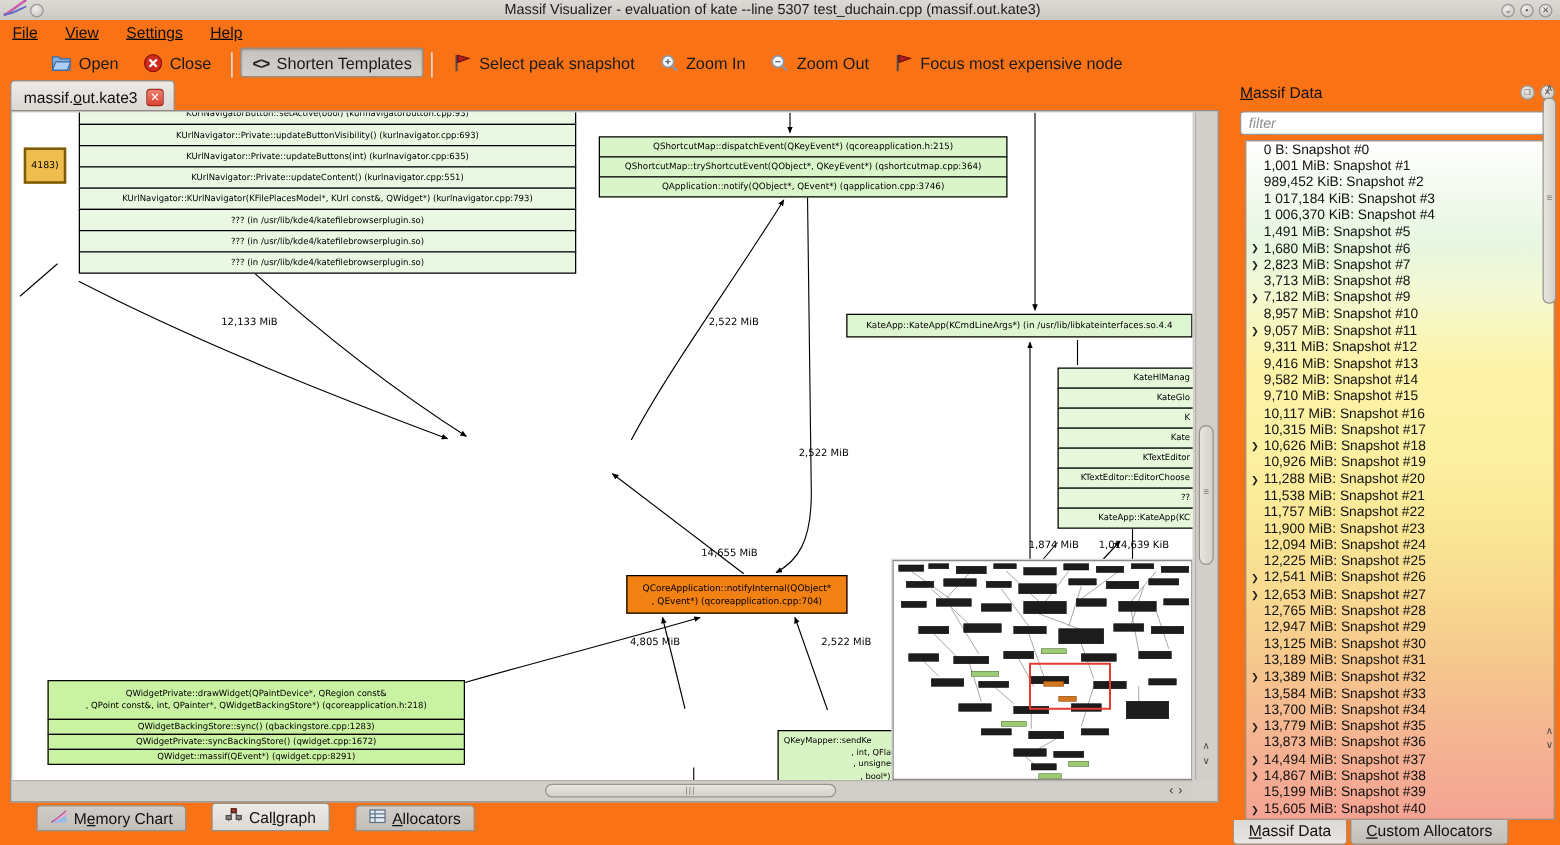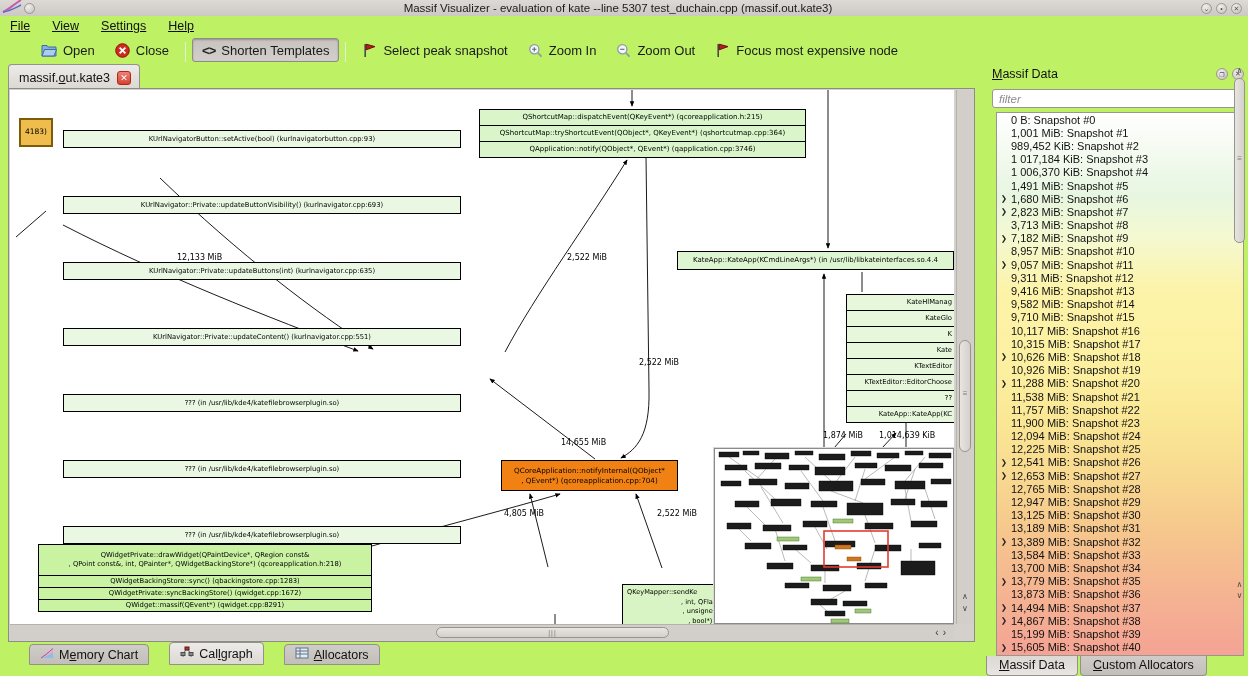--- a/index.html
+++ b/index.html
@@ -1,18 +1,18 @@
 <!DOCTYPE html>
 <html><head>
 <meta charset="utf-8">
 <style>
   * { box-sizing: border-box; margin: 0; padding: 0; }
   html,body { width:1248px; height:676px; overflow:hidden; }
   body { font-family:"Liberation Sans","DejaVu Sans",sans-serif; background:#d9d5d1; }
-  #window { position:relative; width:1248px; height:676px; background:#bef264; overflow:hidden; }
+  #window { position:relative; width:1248px; height:676px; background:#f97316; overflow:hidden; }
 
   
   #titlebar { position:absolute; left:0; top:0; width:100%; height:16px;
     background:linear-gradient(#ddd9d5,#ccc8c4); display:flex; align-items:center; }
   #titlebar .app-icon { margin-left:2px; }
   #titlebar .round-btn { width:11px; height:11px; border-radius:50%;
     background:radial-gradient(circle at 35% 30%, #f2efec, #c3bfba); border:1px solid #9b9792;
     display:flex; align-items:center; justify-content:center; font-size:7px; color:#555; line-height:1; margin:0 2px; }
   #window-title { flex:1; text-align:center; font-size:11.5px; color:#1a1a1a; }
   #titlebar-shade { margin-left:36px; }
@@ -44,21 +44,21 @@
   #graph-frame { position:absolute; left:8px; top:88px; width:967px; height:554px;
     border:1px solid #8e8a84; background:#d4d0cc; }
   #canvas { position:absolute; left:1px; top:1px; width:944px; height:534px; background:#ffffff; overflow:hidden; }
 
   .stack { position:absolute; display:flex; flex-direction:column; }
   .gbox { border:1px solid #000; background:#e9f7e3; color:#000; text-align:center;
     font-family:"DejaVu Sans",sans-serif; font-size:6.8px; line-height:1.3;
     display:flex; flex-direction:column; justify-content:center; white-space:pre-line; overflow:hidden; padding:0 3px; }
   .stack .gbox + .gbox { margin-top:-1px; }
   #stack-kurlnavigator { left:53px; top:-8px; width:398px; }
-  #stack-kurlnavigator .gbox { height:18px;margin-top:48px; }
+  #stack-kurlnavigator .gbox { height:18px; }
   #stack-qshortcutmap { left:469px; top:19px; width:327px; }
   #stack-qshortcutmap .gbox { height:17px; font-size:7px; background:#d9f5c9; }
   #stack-kate-classes { left:836px; top:204px; width:110px; }
   #stack-kate-classes .gbox { height:17px; text-align:right; padding-right:3px; background:#e6f7db; display:block; line-height:15px; }
   #stack-qwidget { left:28px; top:454px; width:334px; }
   #stack-qwidget .gbox { height:13px; background:#c9f2a2; }
   #stack-qwidget .gbox:first-child { height:32px; }
 
   .gnode { position:absolute; border:1px solid #000; color:#000; text-align:center;
     font-family:"DejaVu Sans",sans-serif; font-size:7.2px; line-height:1.35; white-space:pre-line;
@@ -253,20 +253,21 @@
           <path d="M824 358 L836 344"></path>
           <path d="M872 358 L886 343" marker-end="url(#arw)"></path>
         </g>
       </svg>
 
       <div class="stack" id="stack-kurlnavigator">
           <div class="gbox">KUrlNavigatorButton::setActive(bool) (kurlnavigatorbutton.cpp:93)</div>
           <div class="gbox">KUrlNavigator::Private::updateButtonVisibility() (kurlnavigator.cpp:693)</div>
           <div class="gbox">KUrlNavigator::Private::updateButtons(int) (kurlnavigator.cpp:635)</div>
           <div class="gbox">KUrlNavigator::Private::updateContent() (kurlnavigator.cpp:551)</div>
+          <div class="gbox">KUrlNavigator::KUrlNavigator(KFilePlacesModel*, KUrl const&amp;, QWidget*) (kurlnavigator.cpp:793)</div>
           <div class="gbox">??? (in /usr/lib/kde4/katefilebrowserplugin.so)</div>
           <div class="gbox">??? (in /usr/lib/kde4/katefilebrowserplugin.so)</div>
           <div class="gbox">??? (in /usr/lib/kde4/katefilebrowserplugin.so)</div>
         </div>
       <div class="stack" id="stack-qshortcutmap">
           <div class="gbox">QShortcutMap::dispatchEvent(QKeyEvent*) (qcoreapplication.h:215)</div>
           <div class="gbox">QShortcutMap::tryShortcutEvent(QObject*, QKeyEvent*) (qshortcutmap.cpp:364)</div>
           <div class="gbox">QApplication::notify(QObject*, QEvent*) (qapplication.cpp:3746)</div>
         </div>
       <div class="stack" id="stack-kate-classes">

